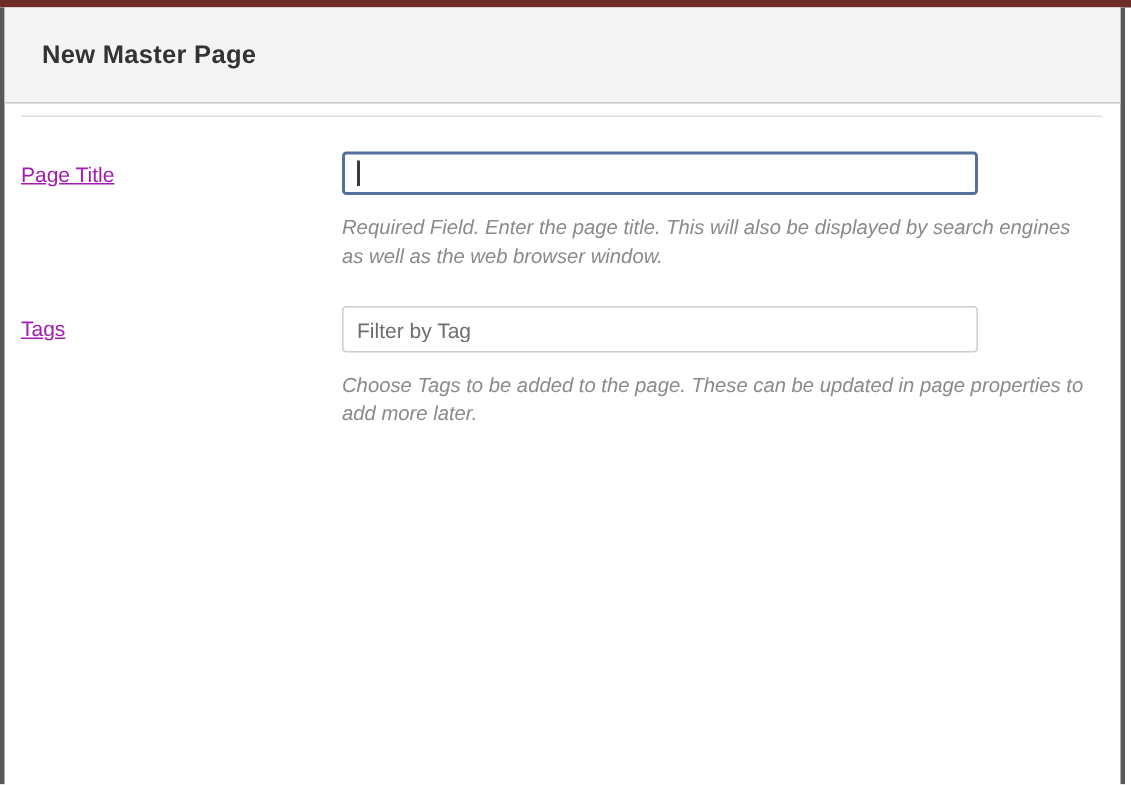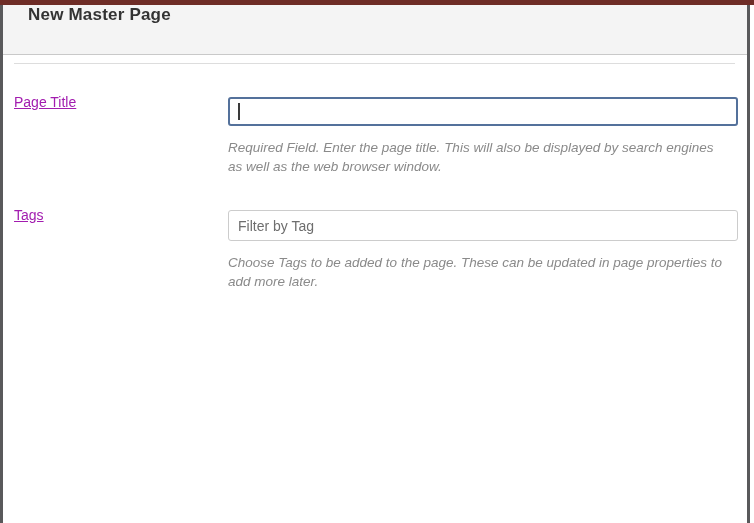--- a/index.html
+++ b/index.html
@@ -18,25 +18,25 @@
   }
   .window {
     height: 518px;
     margin-right: 4px;
     border-left: 3px solid #59595b;
     border-right: 3px solid #59595b;
     background: #ffffff;
     overflow: hidden;
   }
   .window-header {
-    height: 50px;
+    height: 64px;
     background: #f4f4f4;
     border-bottom: 1px solid #c9c9c9;
     display: flex;
-    align-items: flex-start;
+    align-items: center;
     padding-left: 25px;
   }
   .window-title {
     font-size: 17px;
     font-weight: bold;
     color: #333333;
     letter-spacing: 0.2px;
   }
   .content {
     padding: 0 12px 0 11px;
@@ -66,24 +66,23 @@
     font-size: 14px;
     color: #a21caf;
     padding-top: 7px;
     line-height: 16px;
     text-decoration: underline;
   }
   .control-col {
     margin-left: 22px;
     width: 499px;
     flex: 0 0 499px;
-    margin-top: 10px;
   }
   .text-input {
-    width: 510px;
+    width: 424px;
     height: 29px;
     border: 1px solid #cccccc;
     border-radius: 3px;
     font-family: "Liberation Sans", sans-serif;
     font-size: 14px;
     color: #4c1d95;
     padding: 0 8px;
     background: #ffffff;
     outline: none;
     display: block;

